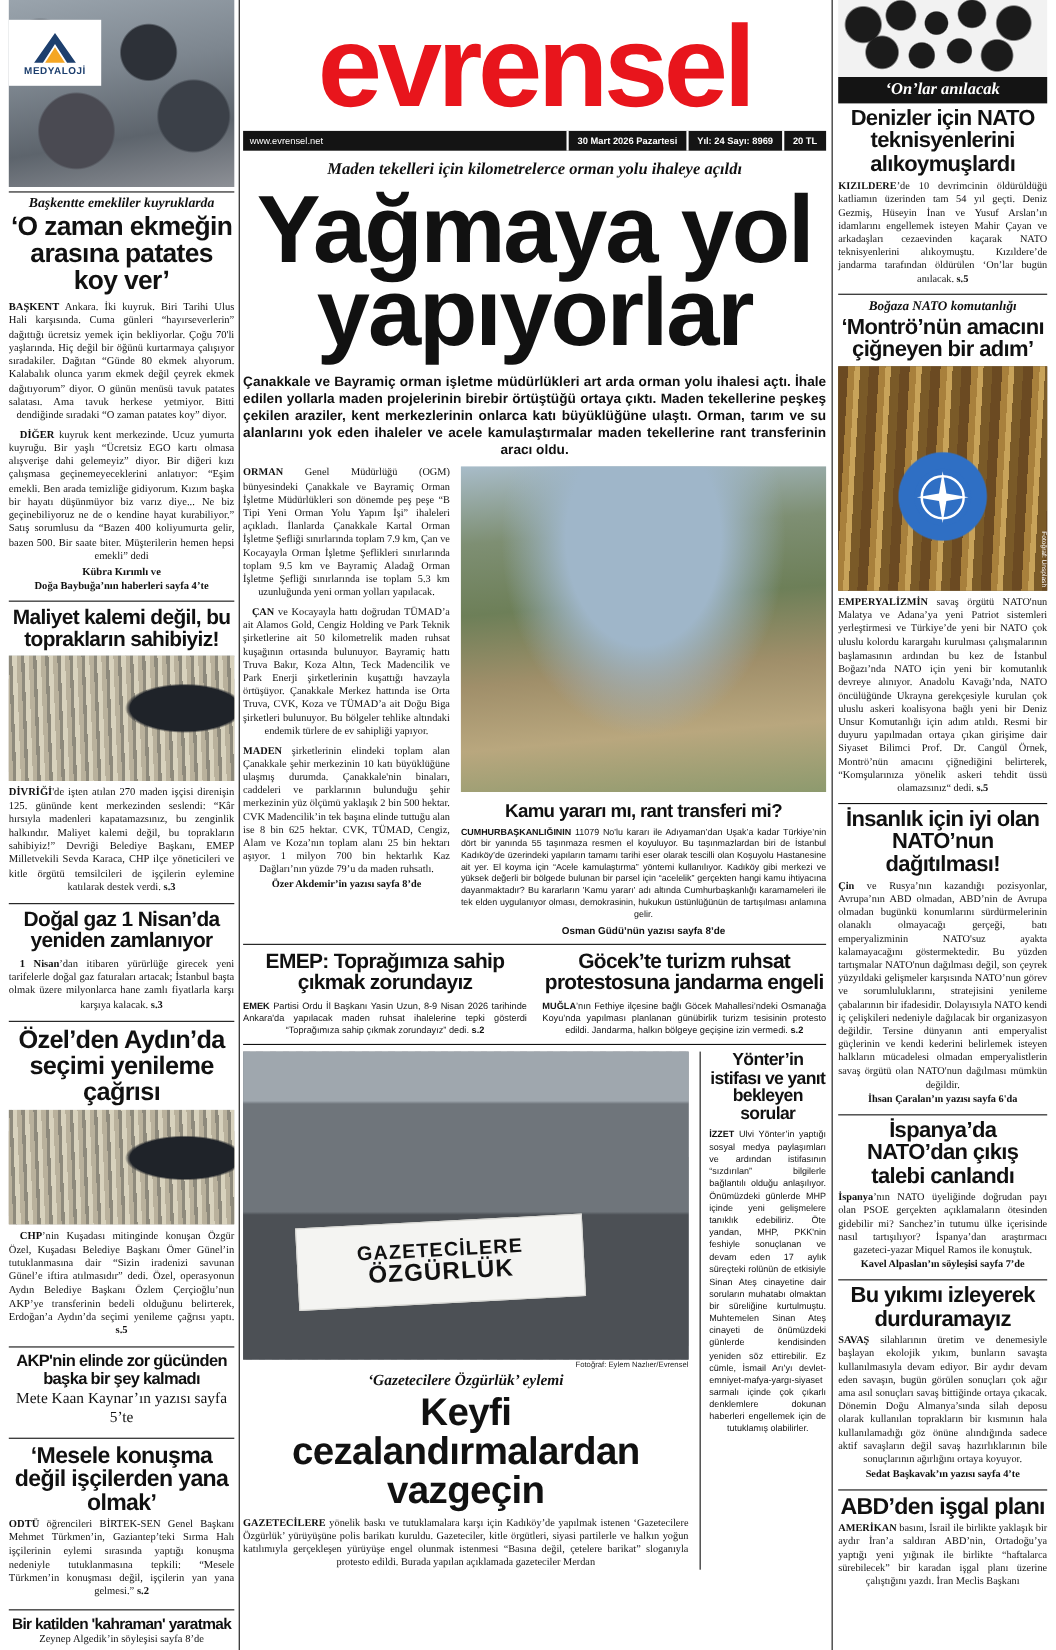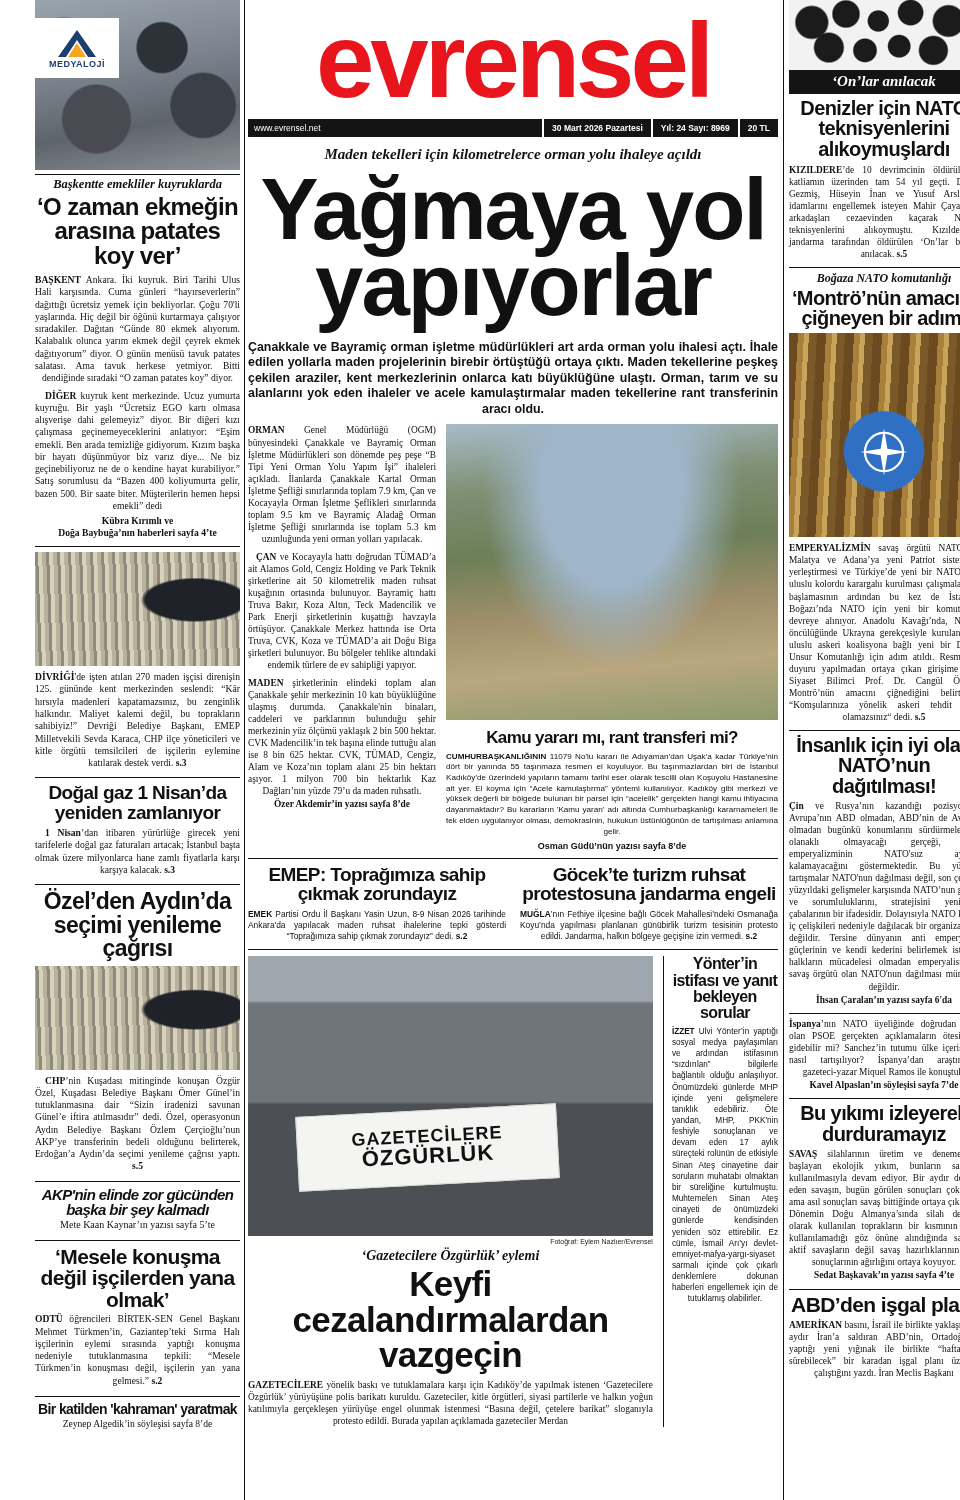--- a/index.html
+++ b/index.html
@@ -3,21 +3,21 @@
 <meta charset="utf-8">
 <style>
   html,body{margin:0;padding:0;}
   body{
     width:960px;height:1500px;
     background:#ffffff;
     font-family:"Liberation Serif", serif;
     color:#111;
     overflow:hidden;
   }
-  .page{position:relative;width:768px;height:1500px;margin-left:27px;}
+  .page{position:relative;width:768px;height:1500px;}
 
   
   .kicker{
     font-family:"Liberation Serif", serif;
     font-style:italic;font-weight:bold;
     text-align:center;line-height:1.1;
   }
   .hl{
     font-family:"Liberation Sans", sans-serif;
     font-weight:bold;text-align:center;line-height:1.02;
@@ -189,20 +189,21 @@
       </p>
       <p class="body-serif" style="font-size:9.6px;margin:5px 0 0;text-indent:10px;">
         <span class="lead-in">DİĞER</span><span> kuyruk kent merkezinde. Ucuz yumurta kuyruğu. Bir yaşlı “Ücretsiz EGO kartı olmasa alışverişe dahi gelemeyiz” diyor. Bir diğeri kızı çalışmasa geçinemeyeceklerini anlatıyor: “Eşim emekli. Ben arada temizliğe gidiyorum. Kızım başka bir hayatı düşünmüyor biz varız diye... Ne biz geçinebiliyoruz ne de o kendine hayat kurabiliyor.” Satış sorumlusu da “Bazen 400 koliyumurta gelir, bazen 500. Bir saate biter. Müşterilerin hemen hepsi emekli” dedi</span>
       </p>
       <div class="byline" style="font-size:9.6px;margin-top:3px;white-space:pre-line;">Kübra Kırımlı ve
 Doğa Baybuğa’nın haberleri sayfa 4’te</div>
     </div>
 
     <div style="margin-top:8px;">
       <div class="rule" style="margin-bottom:5px;"></div>
+      <div class="hl" style="font-size:19px;">Maliyet kalemi değil, bu toprakların sahibiyiz!</div>
       <div class="photo ph-rally" style="height:114px;margin-top:5px;"></div>
       <p class="body-serif" style="font-size:9.6px;margin:5px 0 0;">
         <span class="lead-in">DİVRİĞİ</span><span>'de işten atılan 270 maden işçisi direnişin 125. gününde kent merkezinden seslendi: “Kâr hırsıyla madenleri kapatamazsınız, bu zenginlik halkındır. Maliyet kalemi değil, bu toprakların sahibiyiz!” Devriği Belediye Başkanı, EMEP Milletvekili  Sevda Karaca, CHP ilçe yöneticileri ve kitle örgütü temsilcileri de işçilerin eylemine katılarak destek verdi.</span> <span class="lead-in">s.3</span>
       </p>
     </div>
 
     <div style="margin-top:8px;">
       <div class="rule" style="margin-bottom:5px;"></div>
       <div class="hl" style="font-size:19px;">Doğal gaz 1 Nisan’da yeniden zamlanıyor</div>
       <p class="body-serif" style="font-size:9.6px;margin:5px 0 0;text-indent:10px;">
@@ -214,22 +215,22 @@
       <div class="rule" style="margin-bottom:5px;"></div>
       <div class="hl" style="font-size:23px;">Özel’den Aydın’da seçimi yenileme çağrısı</div>
       <div class="photo ph-rally" style="height:104px;margin-top:5px;"></div>
       <p class="body-serif" style="font-size:9.6px;margin:5px 0 0;text-indent:10px;">
         <span class="lead-in">CHP</span><span>’nin Kuşadası mitinginde konuşan Özgür Özel, Kuşadası Belediye Başkanı Ömer Günel’in tutuklanmasına dair “Sizin iradenizi savunan Günel’e iftira atılmasıdır” dedi. Özel, operasyonun Aydın Belediye Başkanı Özlem Çerçioğlu’nun AKP’ye transferinin bedeli olduğunu belirterek, Erdoğan’a Aydın’da seçimi yenileme çağrısı yaptı.</span> <span class="lead-in">s.5</span>
       </p>
     </div>
 
     <div style="margin-top:8px;">
       <div class="rule" style="margin-bottom:5px;"></div>
-      <div class="hl" style="font-size:15px;font-style:italic;">AKP'nin elinde zor gücünden başka bir şey kalmadı</div>
-      <div class="body-serif" style="font-size:10px;margin-top:2px;text-align:center;text-align-last:center;">Mete Kaan Kaynar’ın yazısı sayfa 5’te</div>
+      <div class="hl" style="font-size:15px;">AKP'nin elinde zor gücünden başka bir şey kalmadı</div>
+      <div class="body-serif" style="font-size:14px;margin-top:2px;text-align:center;text-align-last:center;">Mete Kaan Kaynar’ın yazısı sayfa 5’te</div>
     </div>
 
     <div style="margin-top:8px;">
       <div class="rule" style="margin-bottom:5px;"></div>
       <div class="hl" style="font-size:21px;">‘Mesele konuşma değil işçilerden yana olmak’</div>
       <p class="body-serif" style="font-size:9.6px;margin:3px 0 0;">
         <span class="lead-in">ODTÜ</span><span> öğrencileri BİRTEK-SEN Genel Başkanı Mehmet Türkmen’in, Gaziantep’teki Sırma Halı işçilerinin eylemi sırasında yaptığı konuşma nedeniyle tutuklanmasına tepkili: “Mesele Türkmen’in konuşması değil, işçilerin yan yana gelmesi.”</span> <span class="lead-in">s.2</span>
       </p>
     </div>
 
@@ -349,20 +350,21 @@
       <div class="rule" style="margin-bottom:4px;"></div>
       <div class="hl" style="font-size:20px;">İnsanlık için iyi olan NATO’nun dağıtılması!</div>
       <p class="body-serif" style="font-size:9.4px;margin:4px 0 0;">
         <span class="lead-in">Çin</span><span> ve Rusya’nın kazandığı pozisyonlar, Avrupa’nın ABD olmadan, ABD’nin de Avrupa olmadan bugünkü konumlarını sürdürmelerinin olanaklı olmayacağı gerçeği, batı emperyalizminin NATO'suz ayakta kalamayacağını göstermektedir. Bu yüzden tartışmalar NATO'nun dağılması değil, son çeyrek yüzyıldaki gelişmeler karşısında NATO’nun görev ve sorumluluklarını, stratejisini yenileme çabalarının bir ifadesidir. Dolayısıyla NATO kendi iç çelişkileri nedeniyle dağılacak bir organizasyon değildir. Tersine dünyanın anti emperyalist güçlerinin ve kendi kederini belirlemek isteyen halkların mücadelesi olmadan emperyalistlerin savaş örgütü olan NATO'nun dağılması mümkün değildir.</span>
       </p>
       <div class="byline" style="font-size:9.4px;margin-top:2px;">İhsan Çaralan’ın yazısı sayfa 6'da</div>
     </div>
 
     <div style="margin-top:7px;">
       <div class="rule" style="margin-bottom:4px;"></div>
+      <div class="hl" style="font-size:20px;">İspanya’da NATO’dan çıkış talebi canlandı</div>
       <p class="body-serif" style="font-size:9.4px;margin:4px 0 0;">
         <span class="lead-in">İspanya</span><span>’nın NATO üyeliğinde doğrudan payı olan PSOE gerçekten açıklamaların ötesinden gidebilir mi? Sanchez’in tutumu ülke içerisinde nasıl tartışılıyor? İspanya’dan araştırmacı gazeteci-yazar Miquel Ramos ile konuştuk.</span>
       </p>
       <div class="byline" style="font-size:9.4px;margin-top:2px;">Kavel Alpaslan’ın söyleşisi sayfa 7’de</div>
     </div>
 
     <div style="margin-top:7px;">
       <div class="rule" style="margin-bottom:4px;"></div>
       <div class="hl" style="font-size:20px;">Bu yıkımı izleyerek durduramayız</div>
       <p class="body-serif" style="font-size:9.4px;margin:4px 0 0;">

